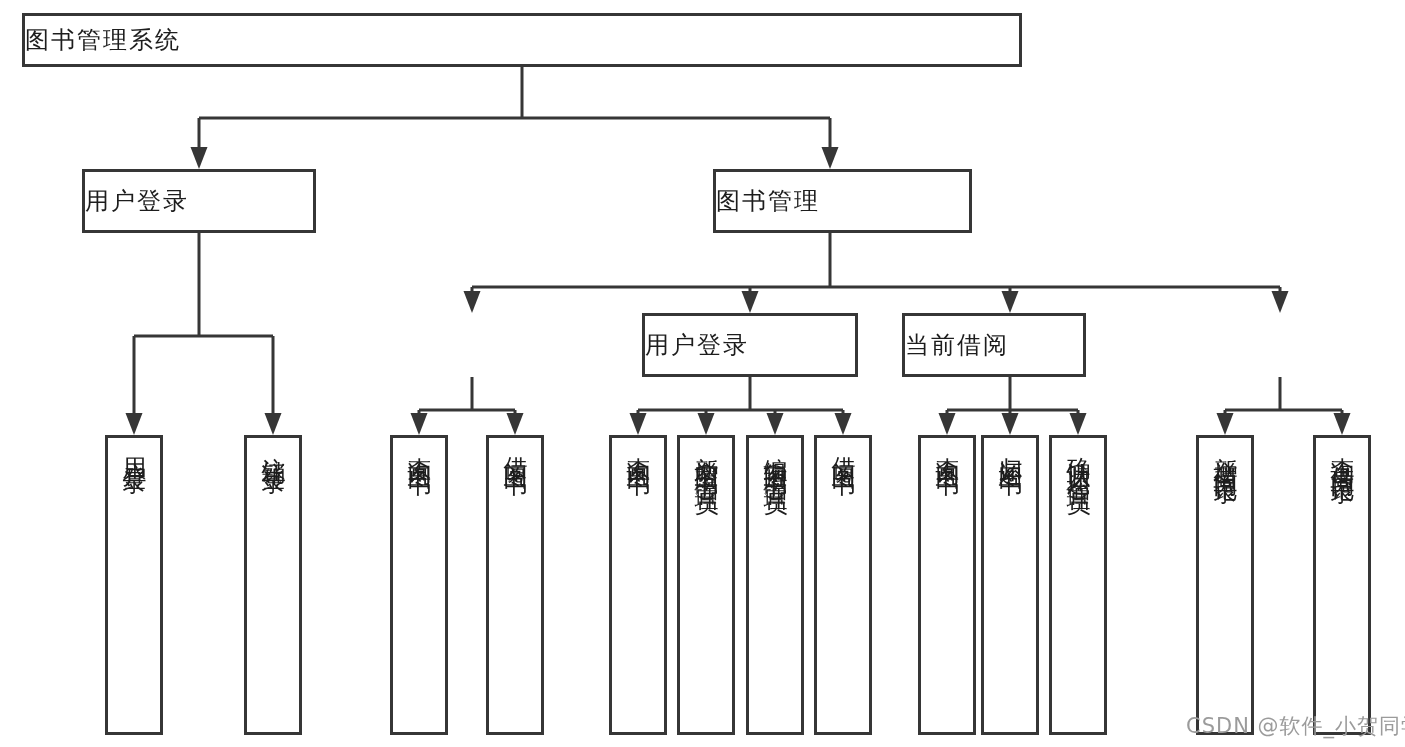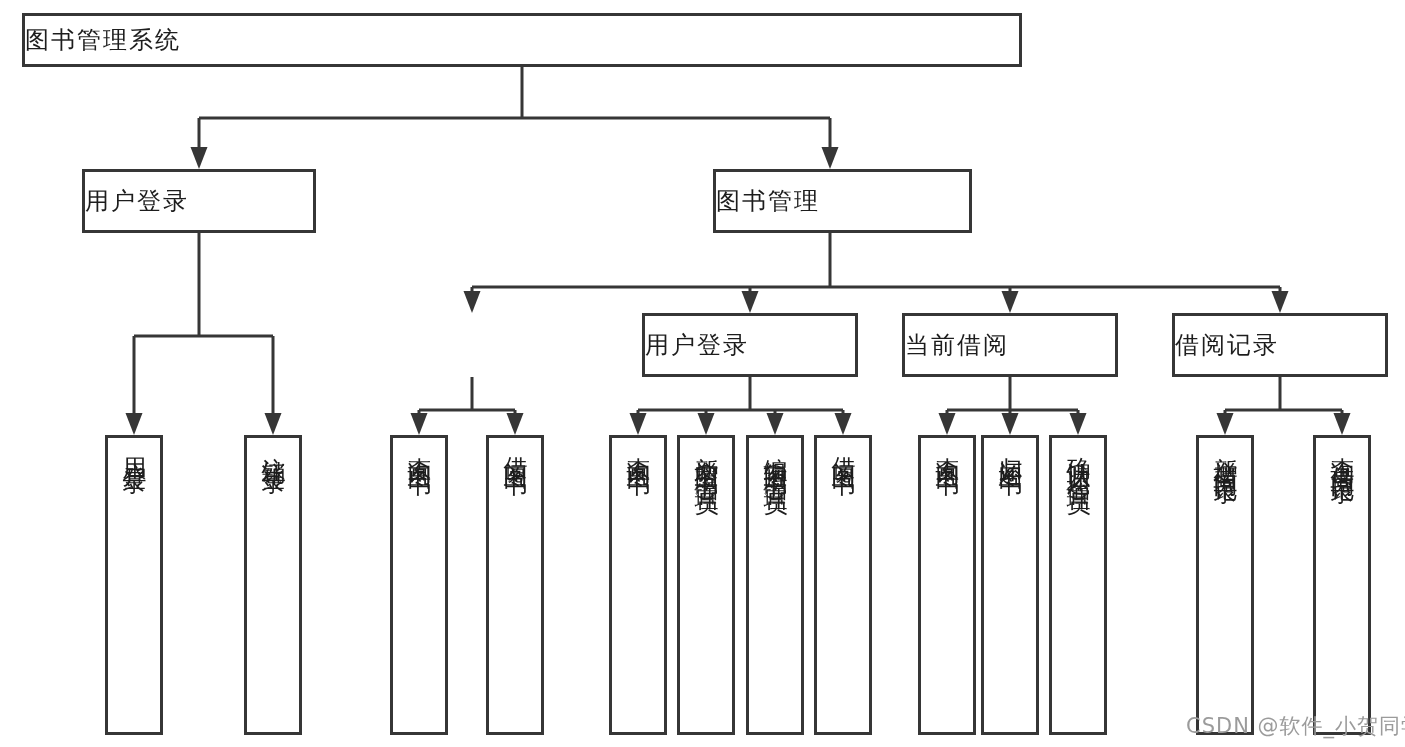--- a/index.html
+++ b/index.html
@@ -92,25 +92,22 @@
   <div class="box h" style="left:82px;top:169px;width:234px;height:64px">
     <span>用户登录</span>
   </div>
   <div class="box h" style="left:713px;top:169px;width:259px;height:64px">
     <span>图书管理</span>
   </div>
 
   <div class="box h" style="left:642px;top:313px;width:216px;height:64px">
     <span>用户登录</span>
   </div>
-  <div class="box h" style="left:902px;top:313px;width:216px;height:64px">
+  <div class="box h" style="left:902px;top:313px;width:184px;height:64px">
     <span>当前借阅</span>
-  </div>
-  <div class="box h" style="left:1172px;top:313px;width:216px;height:64px">
-    <span>借阅记录</span>
   </div>
 
   <div class="box v" style="left:105px;top:435px;width:58px;height:300px">
     <span>用户登录</span>
   </div>
   <div class="box v" style="left:244px;top:435px;width:58px;height:300px">
     <span>注销登录</span>
   </div>
 
   <div class="box v" style="left:390px;top:435px;width:58px;height:300px">

